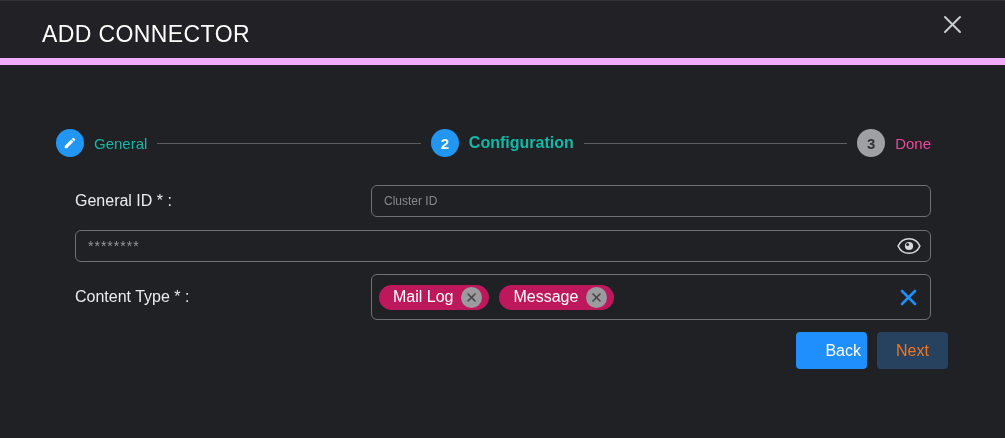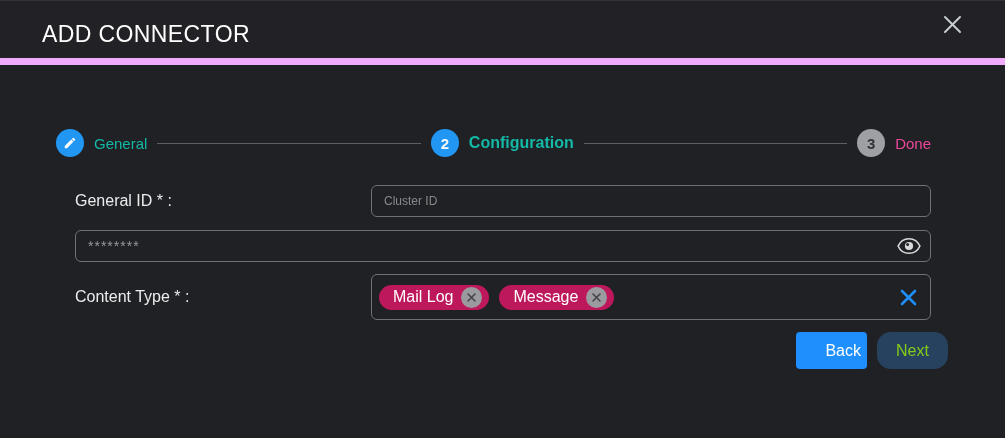--- a/index.html
+++ b/index.html
@@ -90,21 +90,21 @@
     background:none;border:none;padding:0;cursor:pointer;
     display:flex;align-items:center;flex:0 0 auto;
   }
   
   .footer{display:flex;justify-content:flex-end;margin:12px 57px 0 0;}
   .btn{
     width:71px;height:37px;border:none;border-radius:4px;
     font-size:16px;font-family:"Liberation Sans", sans-serif;cursor:pointer;
   }
   .btn-back{background:#1f8ffd;color:#ffffff;margin-right:10px;text-align:right;}
-  .btn-next{background:#27425f;color:#84cc16;cursor:default;border-radius:14px;}
+  .btn-next{background:#27425f;color:#f97316;cursor:default;}
 </style>
 </head>
 <body>
 
 <div class="modal">
 
   <div class="header">
     <h1 class="title">ADD CONNECTOR</h1>
     <button class="close-btn" title="Close">
       <svg width="19" height="19" viewBox="0 0 19 19">

